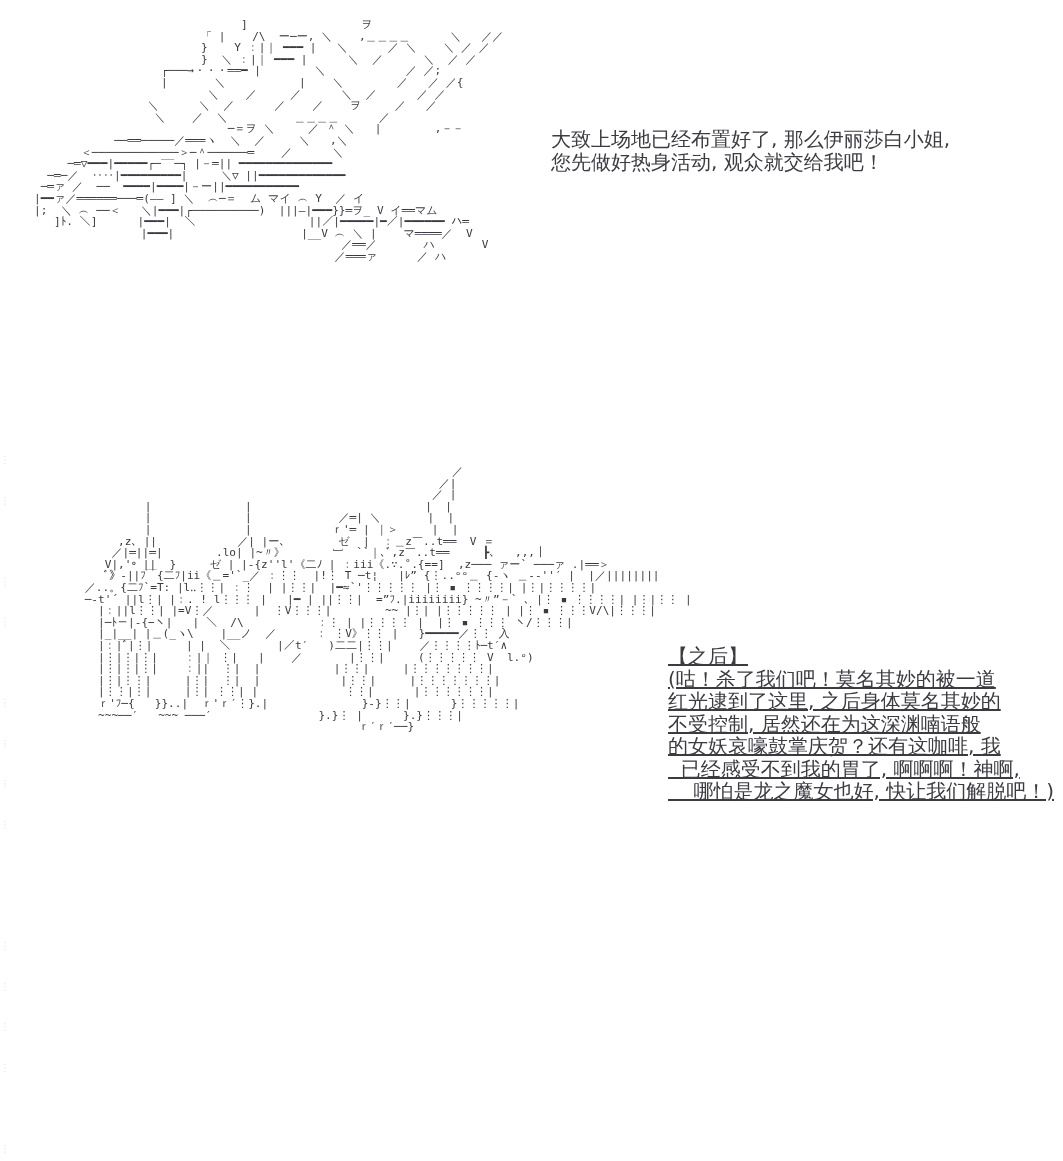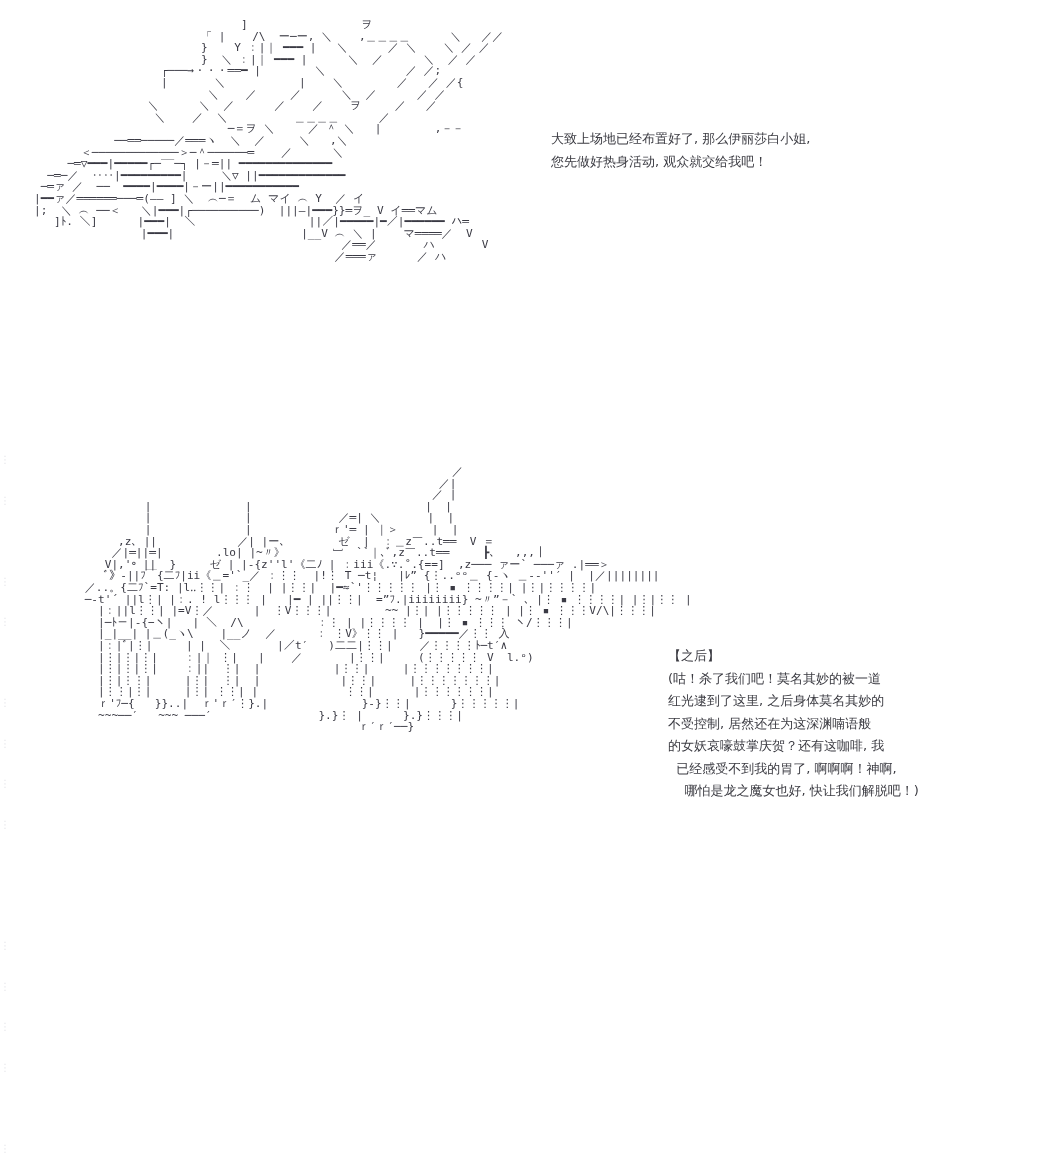--- a/index.html
+++ b/index.html
@@ -47,33 +47,34 @@
     font-size: 11.1px;
     line-height: 11.6px;
   }
 
   
   .dialogue {
     position: absolute;
     white-space: pre;
     color: #3b3b42;
     font-family: "DejaVu Sans", "Liberation Sans", sans-serif;
-    font-size: 13px;
+    font-size: 20px;
     line-height: 22.5px;
     font-weight: 500;
   }
 
   #speech-1 {
     left: 551px;
     top: 128px;
   }
 
   #speech-2 {
     left: 668px;
     top: 645px;
+    text-decoration: underline;
   }
 
   
   #margin-marks {
     position: absolute;
     left: 0px;
     top: 440px;
     width: 26px;
     height: 660px;
     white-space: pre;

